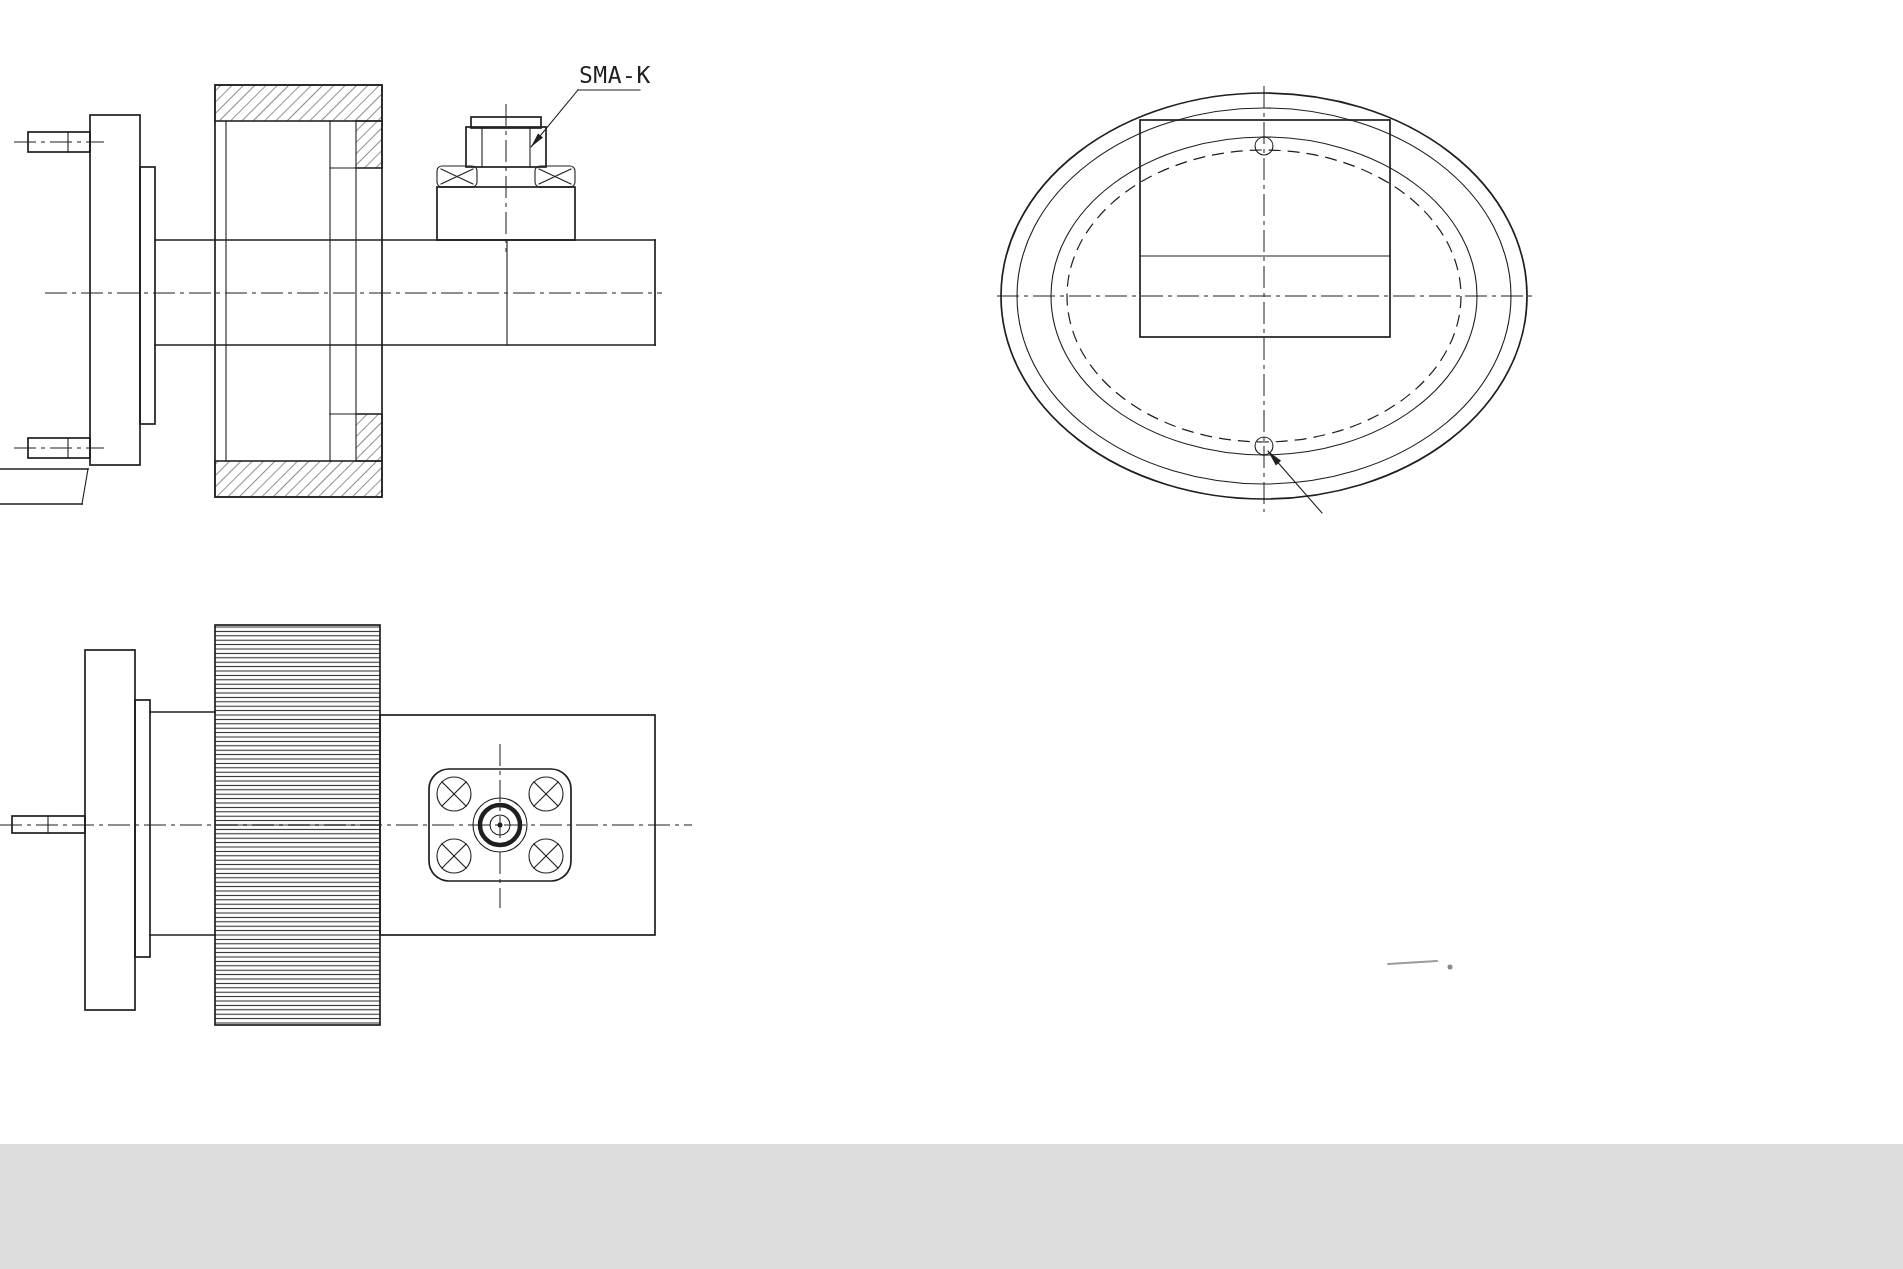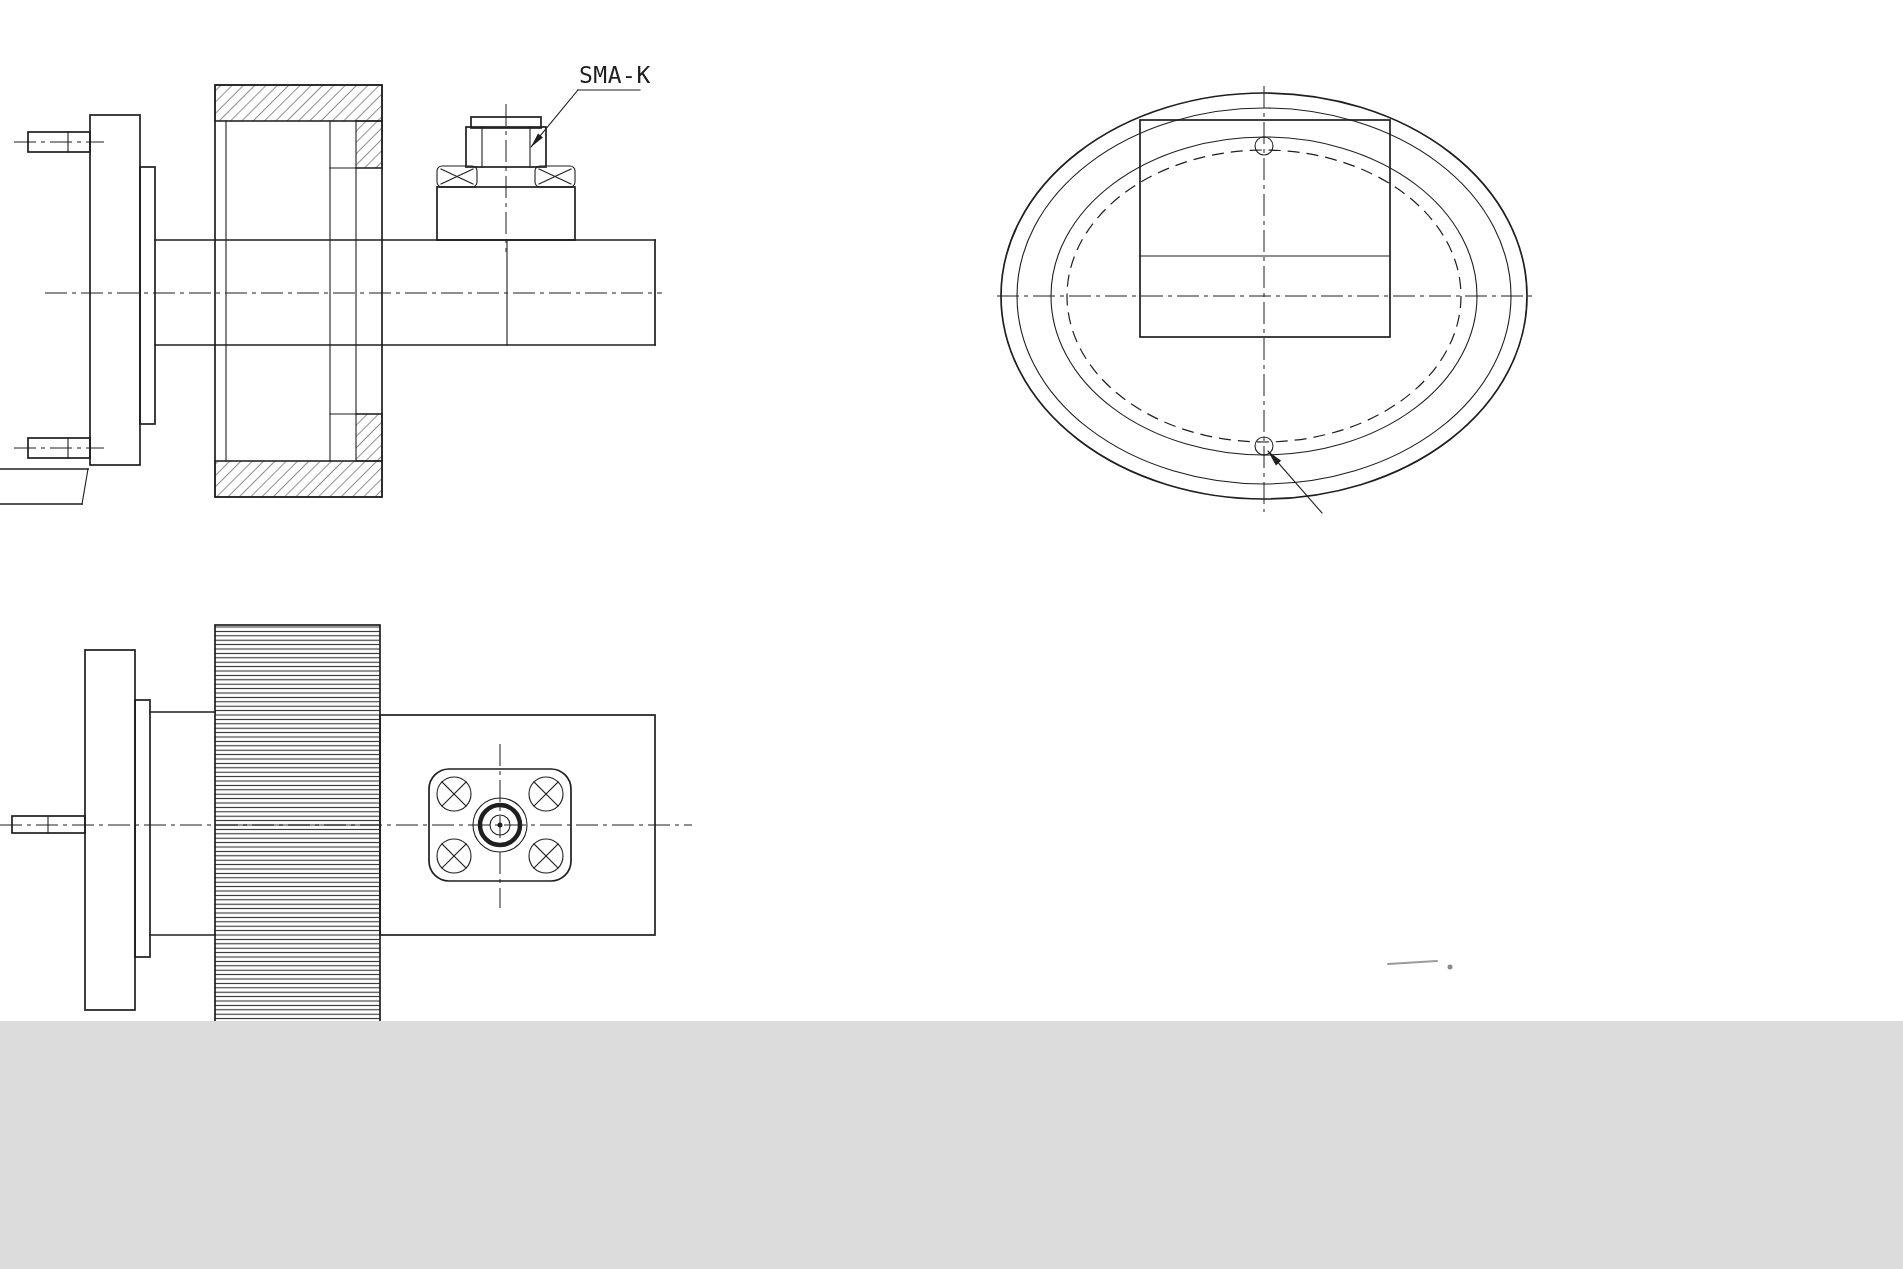--- a/index.html
+++ b/index.html
@@ -1,16 +1,16 @@
 <!DOCTYPE html>
 <html style="--ink: #1f1f1f; --paper: #ffffff;"><head>
 <meta charset="utf-8">
 <style>
   html,body{margin:0;padding:0;background:#dcdcdc;}
-  .sheet{position:relative;width:1903px;height:1021px;background:var(--paper,#ffffff);overflow:hidden;}
+  .sheet{position:relative;width:1903px;height:1144px;background:var(--paper,#ffffff);overflow:hidden;}
   svg{display:block;}
   .s  {stroke:var(--ink,#1f1f1f);stroke-width:1.7;fill:none;stroke-linecap:square;}
   .s2 {stroke:var(--ink,#1f1f1f);stroke-width:1.1;fill:none;stroke-linecap:square;}
   .cl {stroke:var(--ink,#1f1f1f);stroke-width:1;fill:none;stroke-dasharray:22 5 4 5;}
   .hid{stroke:var(--ink,#1f1f1f);stroke-width:1.2;fill:none;stroke-dasharray:12 7;}
   .edge {stroke:var(--ink,#1f1f1f);stroke-width:1.1;}
   .edge2{stroke:var(--ink,#1f1f1f);stroke-width:1.7;}
   .ink{fill:var(--ink,#1f1f1f);stroke:none;}
   .ring-thick{stroke-width:4.5;}
   .callout-text{font-family:"DejaVu Sans Mono",monospace;font-size:23px;fill:var(--ink,#1f1f1f);letter-spacing:.5px;}

